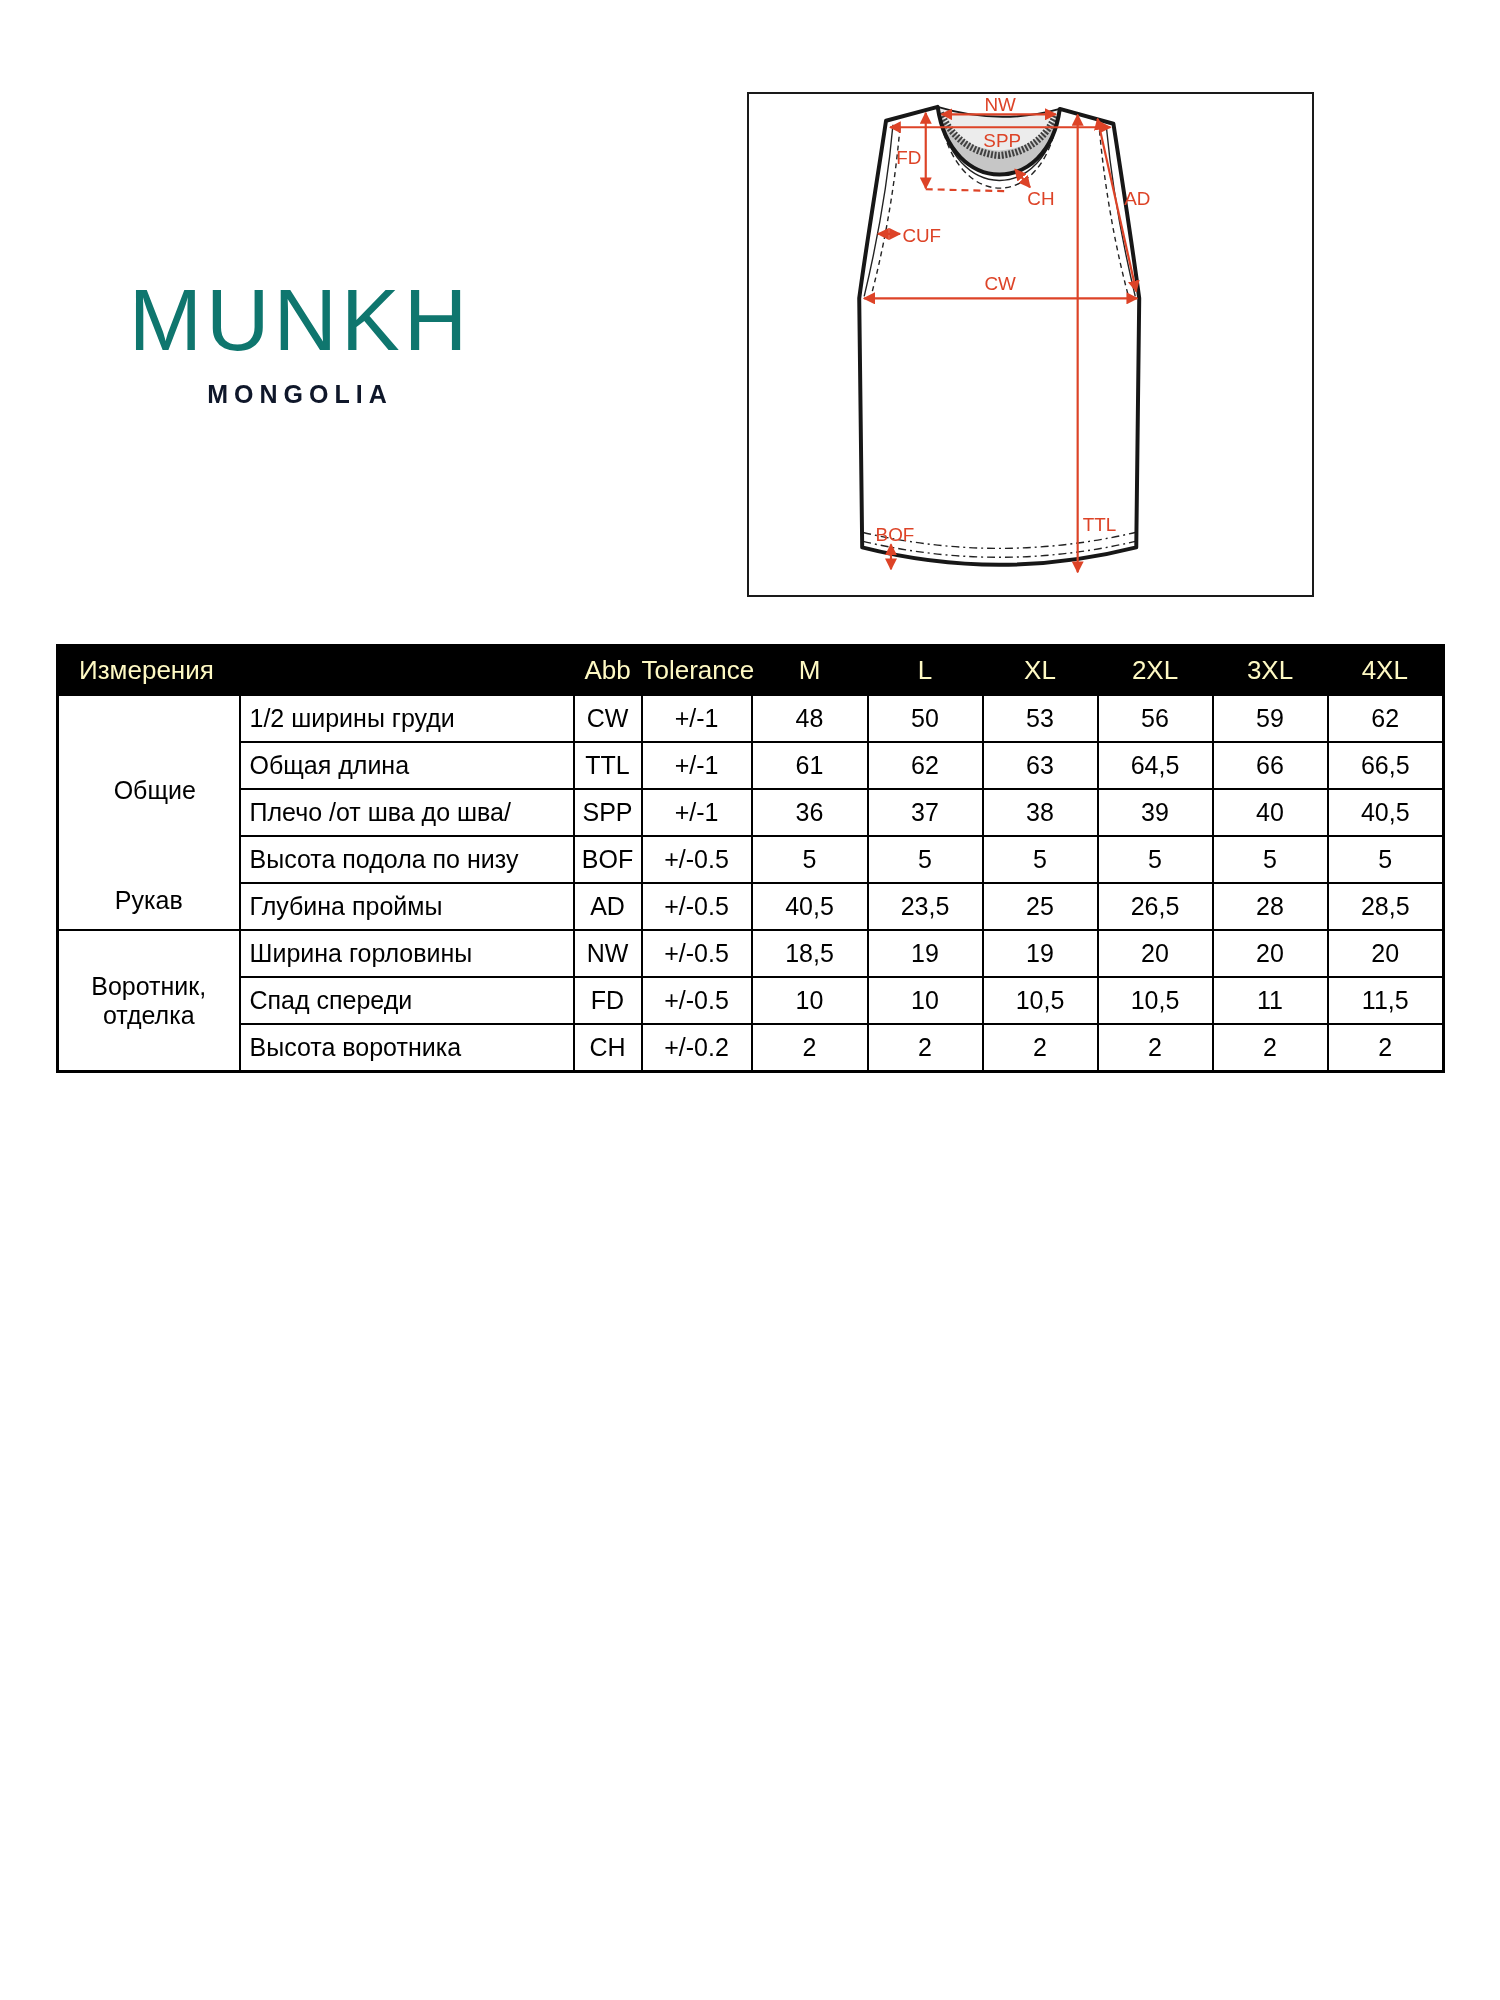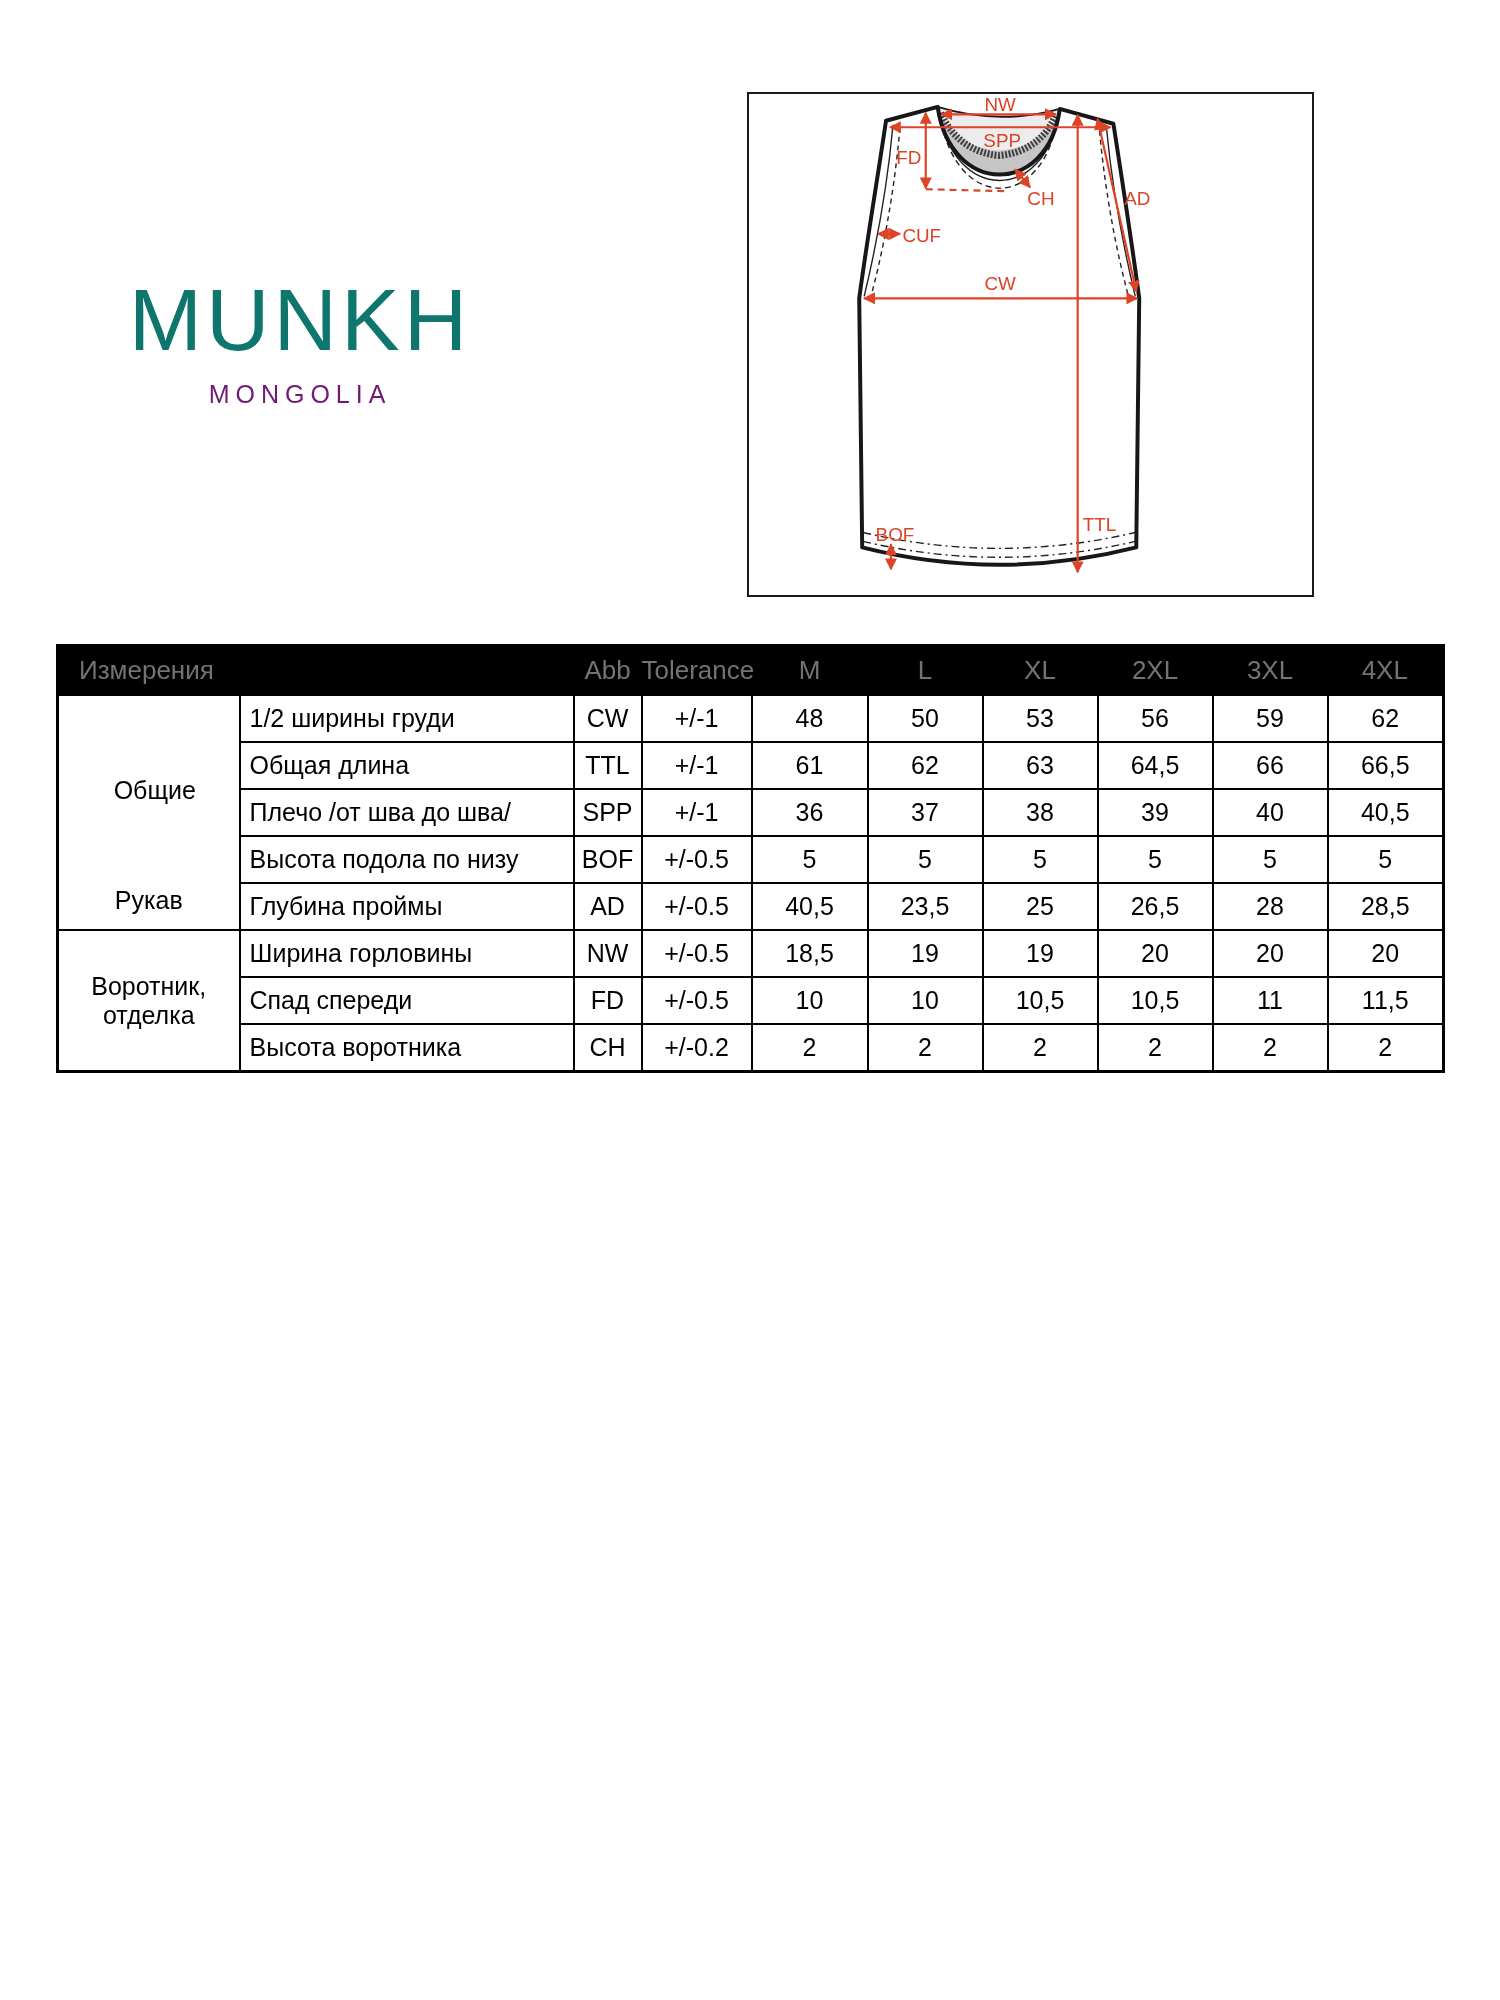--- a/index.html
+++ b/index.html
@@ -3,35 +3,35 @@
 <meta charset="utf-8">
 <style>
   html,body{margin:0;padding:0;}
   body{
     width:1500px;height:2000px;position:relative;background:#ffffff;
     font-family:"Liberation Sans",sans-serif;color:#000;
   }
   
   .logo{position:absolute;left:90px;top:276px;width:420px;text-align:center;}
   .logo .brand{font-size:88px;line-height:1;color:#0f766e;letter-spacing:4px;font-weight:400;}
-  .logo .subtitle{font-size:25px;color:#701a75;letter-spacing:6px;margin-top:16px;font-weight:400;}
+  .logo .subtitle{font-size:25px;color:#0f172a;letter-spacing:6px;margin-top:16px;font-weight:700;}
   
   .diagram{
     position:absolute;left:747px;top:92px;width:567px;height:505px;
     border:2px solid #1a1a1a;box-sizing:border-box;background:#fff;
   }
   .diagram svg{display:block;width:100%;height:100%;}
   
   .size-table{
     position:absolute;left:56px;top:644px;
     border-collapse:collapse;table-layout:fixed;width:1386px;
     font-size:25px;border:3px solid #000;
   }
   .size-table thead th{
-    background:#000;color:#737373;font-weight:400;height:47px;
+    background:#000;color:#fef9c3;font-weight:400;height:47px;
     border:0;font-size:26px;text-align:center;padding:0;
   }
   .size-table thead th.meas{text-align:left;padding-left:20px;}
   .size-table td{
     border:2px solid #000;height:45px;text-align:center;
     padding:0;vertical-align:middle;background:#fff;
   }
   .size-table td.name-cell{text-align:left;padding-left:9px;}
   .size-table td.group-cell{padding:0;}
   .group-split{display:flex;flex-direction:column;height:219px;}

